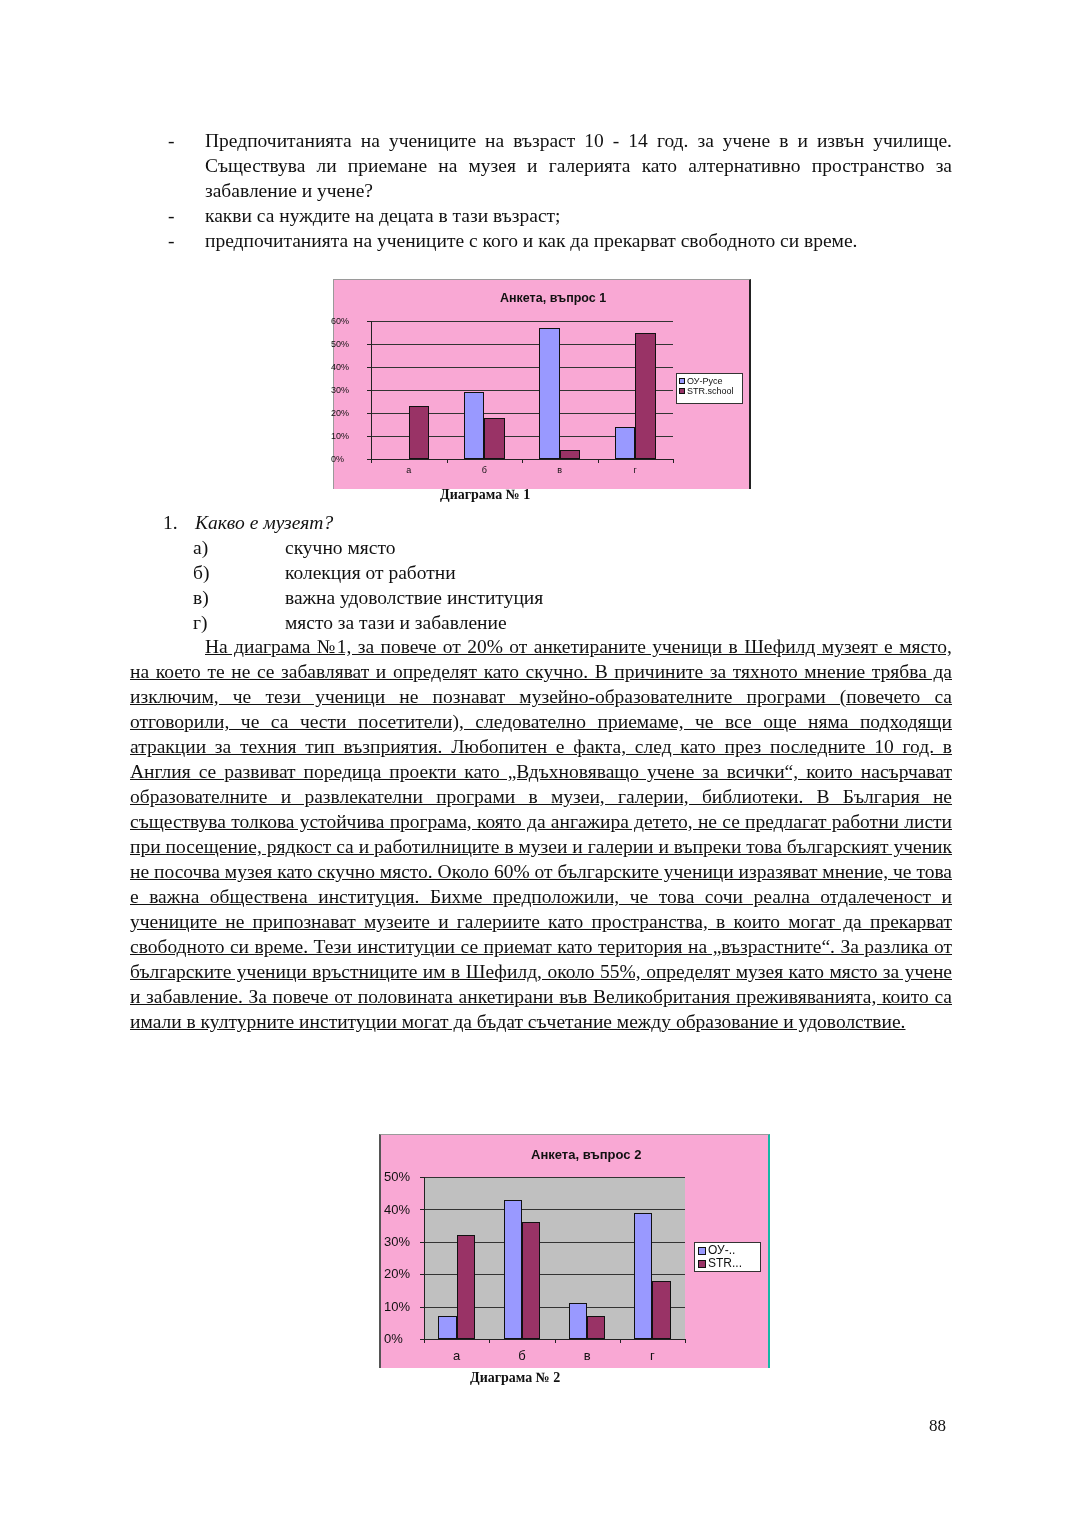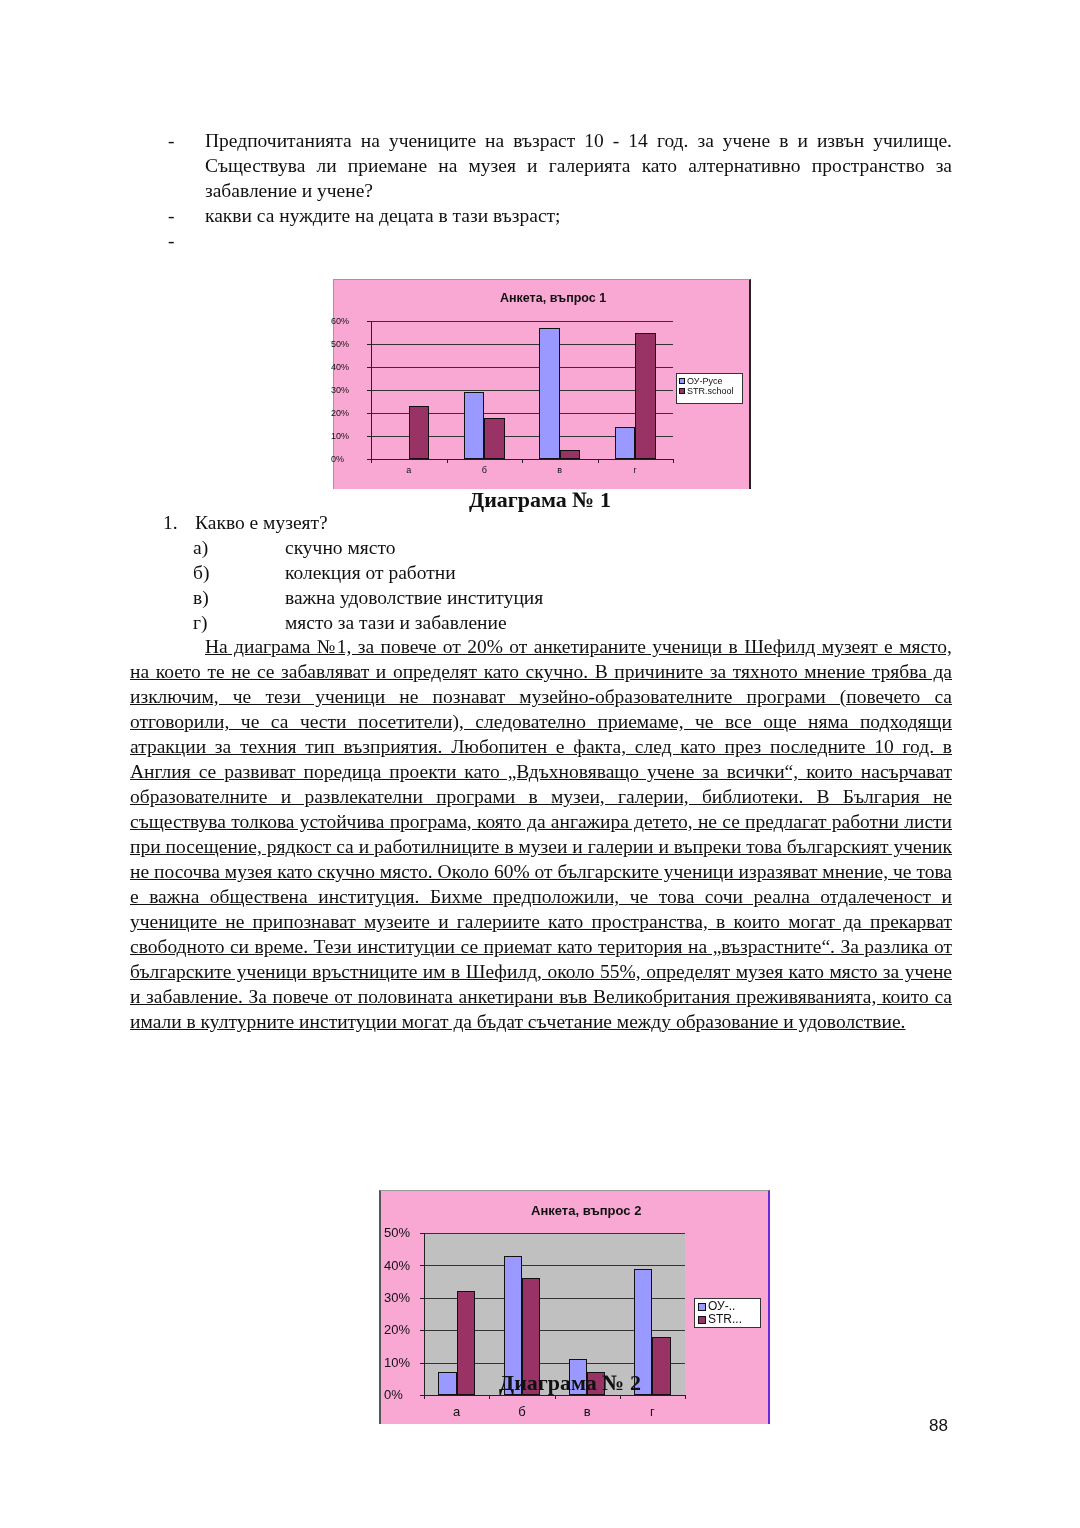--- a/index.html
+++ b/index.html
@@ -7,69 +7,70 @@
          font-family:"Liberation Serif", serif; color:#111; }
   .page { position:absolute; left:0; top:0; width:1080px; height:1528px; }
 
   .bullets { position:absolute; left:130px; top:128px; width:822px; font-size:19.5px; line-height:25px; }
   .bullet { position:relative; padding-left:75px; text-align:justify; }
   .bullet .dash { position:absolute; left:38px; top:0; }
 
   .chart-frame { position:absolute; background:#f9a8d4; }
   .chart1 { left:333px; top:279px; width:415px; height:209px;
             border-top:1px solid #9a9a9a; border-left:1px solid #9a9a9a; border-right:2px solid #222; }
-  .chart2 { left:379px; top:1190px; width:387px; height:233px;
-            border-top:1px solid #9a9a9a; border-left:2px solid #555; border-right:2px solid #6d28d9; }
+  .chart2 { left:379px; top:1134px; width:387px; height:233px;
+            border-top:1px solid #9a9a9a; border-left:2px solid #555; border-right:2px solid #14b8a6; }
   .chart-title { position:absolute; font-family:"Liberation Sans", sans-serif; font-weight:bold; color:#111; white-space:nowrap; }
   .plot { position:absolute; }
   .gridline { position:absolute; left:0; right:0; height:0; border-top:1px solid #333; }
   .ytick { position:absolute; font-family:"Liberation Sans", sans-serif; color:#111; text-align:left; white-space:nowrap; }
   .ytickmark { position:absolute; height:0; border-top:1px solid #222; width:4px; }
   .xlabel { position:absolute; font-family:"Liberation Sans", sans-serif; color:#111; text-align:center; }
   .bar { position:absolute; bottom:0; box-sizing:border-box; border:1px solid #111; }
   .bar.s1 { background:#9999ff; }
   .bar.s2 { background:#993366; }
   .legend { position:absolute; border:1px solid #333; background:#fff; font-family:"Liberation Sans", sans-serif; color:#111; box-sizing:border-box; }
   .legend-item { display:flex; align-items:center; white-space:nowrap; }
   .swatch { display:inline-block; border:1px solid #111; box-sizing:border-box; margin-right:2px; }
   .xaxis { position:absolute; height:0; border-top:1px solid #222; }
   .xtick { position:absolute; width:0; height:4px; border-left:1px solid #222; }
   .yaxis { position:absolute; width:0; border-left:1px solid #222; }
 
-  .caption { position:absolute; font-weight:bold; font-size:22px; text-align:center; white-space:nowrap; }
+  .caption { position:absolute; font-weight:bold; font-size:14px; white-space:nowrap; }
 
   .question { position:absolute; left:163px; top:510px; font-size:19.5px; line-height:25px; }
   .q-num { position:absolute; left:0; }
-  .q-text { position:absolute; left:32px; white-space:nowrap; }
+  .q-text { position:absolute; left:32px; white-space:nowrap;font-style:italic; }
   .options { position:absolute; left:193px; top:535px; font-size:19.5px; line-height:25px; }
   .opt { position:relative; height:25px; white-space:nowrap; }
   .opt .letter { position:absolute; left:0; }
   .opt .otext { position:absolute; left:64px;margin-left:28px; }
 
   .para { position:absolute; left:130px; top:634px; width:822px; font-size:19.5px; line-height:25px;
           text-align:justify; text-indent:75px;text-decoration:underline; }
 
-  .page-number { position:absolute; left:929px; top:1416px; font-family:Liberation Sans, sans-serif; font-size:17px; }
+  .page-number { position:absolute; left:929px; top:1416px; font-family:Liberation Serif, serif; font-size:17px; }
 </style>
 </head>
 <body>
 
 <div class="page">
 
   <div class="bullets">
     <div class="bullet">
       <span class="dash">-</span>
       <span>Предпочитанията на учениците на възраст 10 - 14 год. за учене в и извън училище. Съществува ли приемане на музея и галерията като алтернативно пространство за забавление и учене?</span>
     </div>
     <div class="bullet">
       <span class="dash">-</span>
       <span>какви са нуждите на децата в тази възраст;</span>
     </div>
     <div class="bullet">
       <span class="dash">-</span>
+      <span>предпочитанията на учениците с кого и как да прекарват свободното си време.</span>
     </div>
   </div>
 
   <div class="chart-frame chart1">
     <div class="chart-title" style="left:166px; top:11px; font-size:12.5px;">Анкета, въпрос 1</div>
 
     <div id="c1-yticks"></div>
     <div class="plot" id="c1-plot" style="left:37px; top:41px; width:302px; height:138px;">
         <div class="gridline" style="top: 115px;"></div>
         <div class="gridline" style="top: 92px;"></div>

